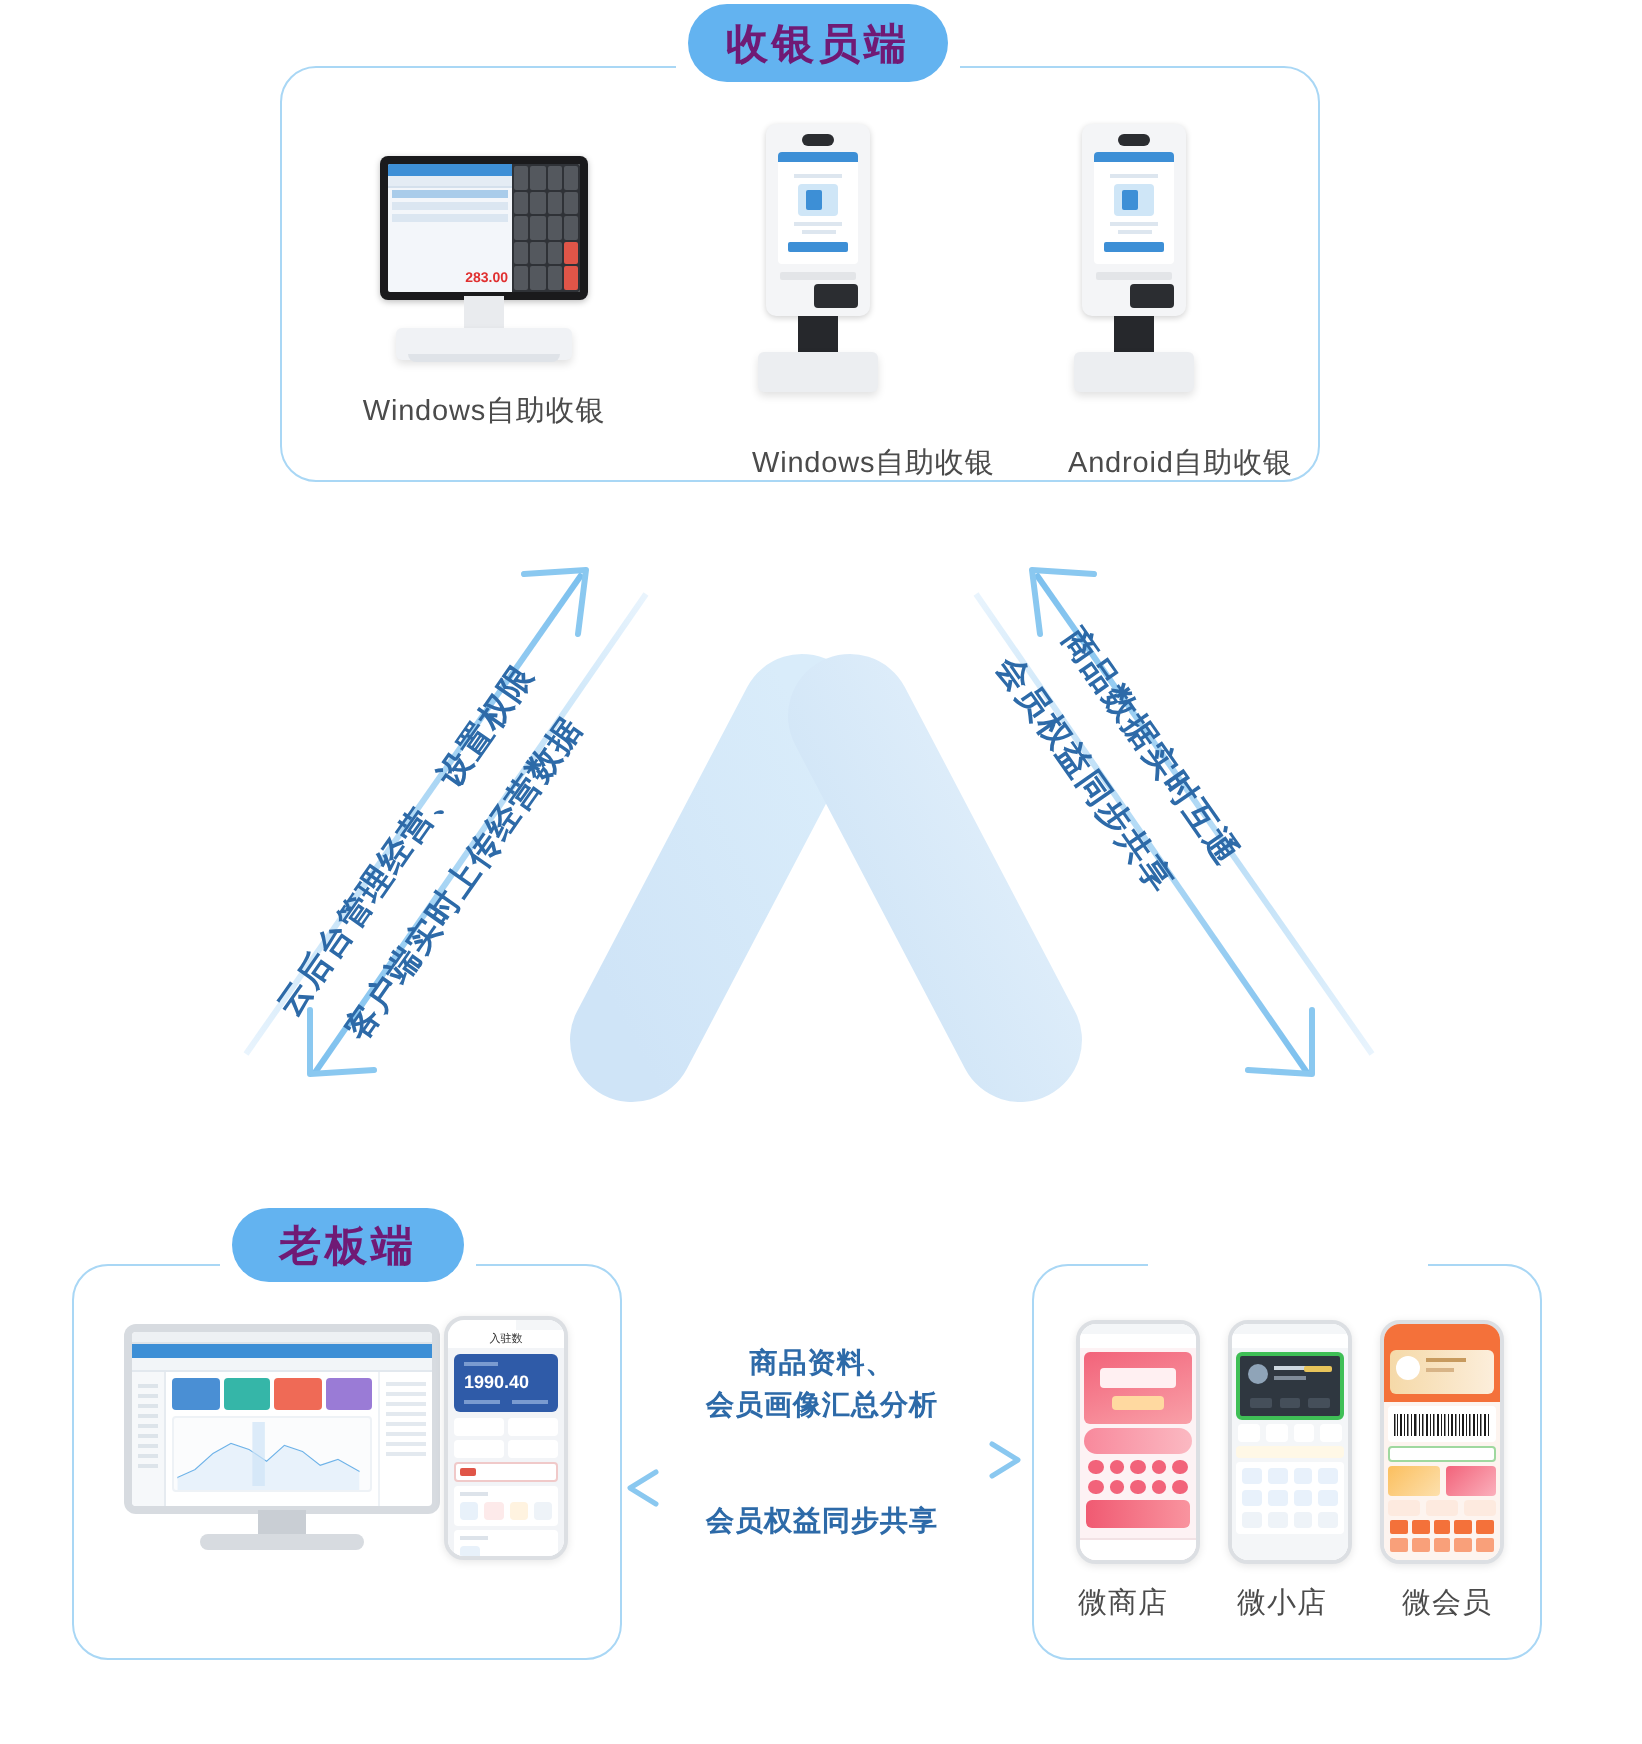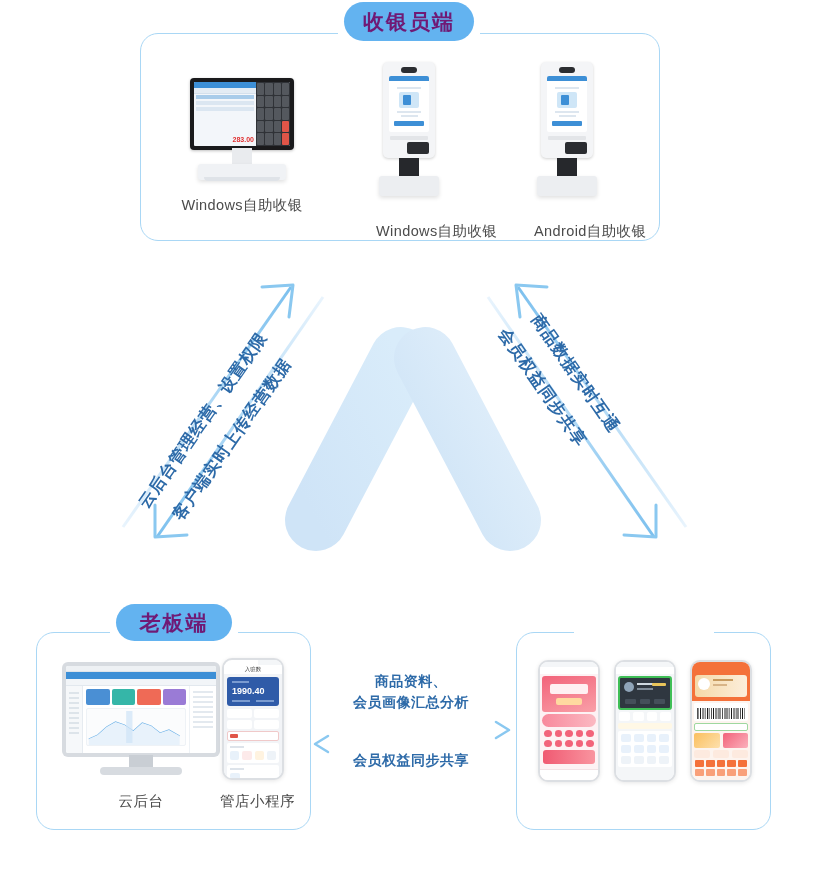--- a/index.html
+++ b/index.html
@@ -396,24 +396,20 @@
           </div>
         </div>
         <div style="margin:2px 3px;background:#fff;border-radius:2px;padding:3px;">
           <div style="height:2px;width:30%;background:#dde3ea;"></div>
           <div style="width:10px;height:9px;background:#e8f1fa;border-radius:2px;margin-top:3px;"></div>
         </div>
       </div>
     </div>
   </div>
 
-  <div class="labels-row" style="left:62px;top:792px;width:230px;">
-    <div class="blabel" style="width:158px;">云后台</div>
-    <div class="blabel" style="width:72px;">管店小程序</div>
-  </div>
 
   <div class="mid-text" style="left:313px;top:671px;width:196px;">
     <div>商品资料、</div>
     <div>会员画像汇总分析</div>
   </div>
 
   <svg style="position:absolute;left:310px;top:718px;width:204px;height:40px;">
     <defs>
       <linearGradient id="cg-f" x1="0" y1="0" x2="1" y2="0">
         <stop offset="0" stop-color="#eaf4fd"></stop>
@@ -575,14 +571,19 @@
           <div style="height:7px;background:#f9a07a;border-radius:1px;"></div>
           <div style="height:7px;background:#f9a07a;border-radius:1px;"></div>
           <div style="height:7px;background:#f9a07a;border-radius:1px;"></div>
           <div style="height:7px;background:#f9a07a;border-radius:1px;"></div>
           <div style="height:7px;background:#f9a07a;border-radius:1px;"></div>
         </div>
       </div>
     </div>
   </div>
 
+  <div class="labels-row" style="left:520px;top:792px;width:248px;">
+    <div class="blabel" style="width:83px;">微商店</div>
+    <div class="blabel" style="width:76px;">微小店</div>
+    <div class="blabel" style="width:89px;">微会员</div>
+  </div>
 
 </div>
 
 </body></html>

